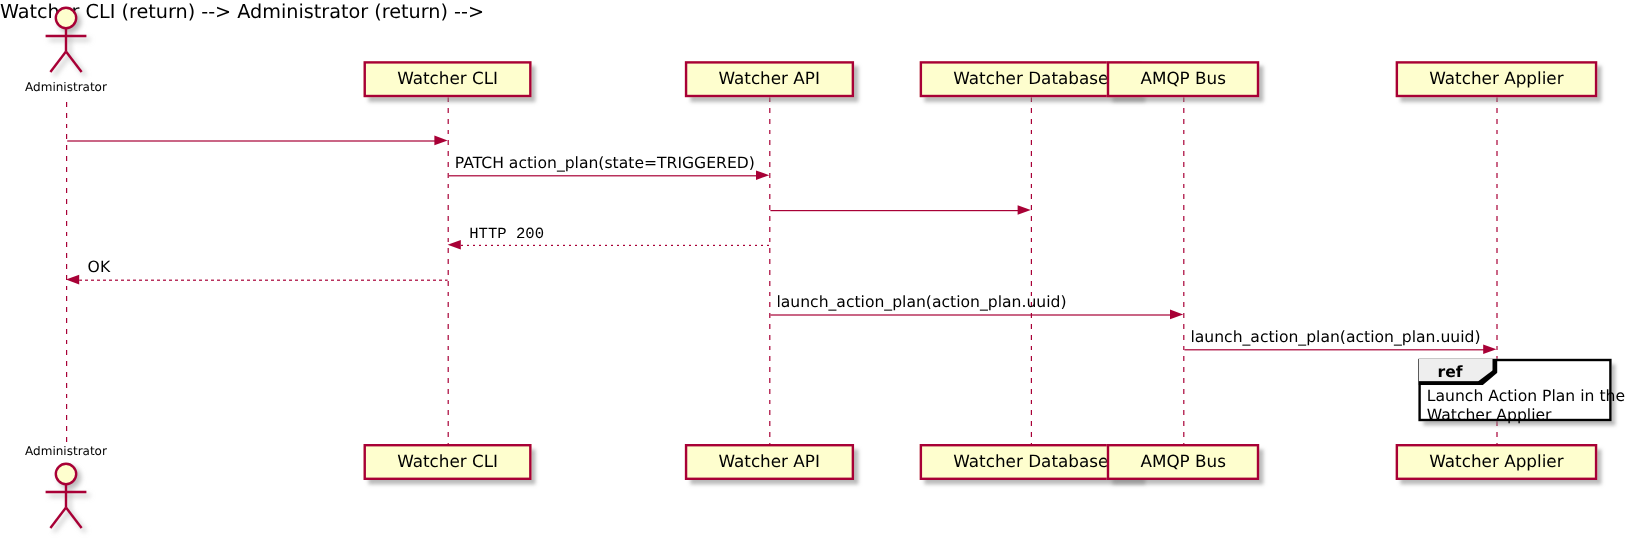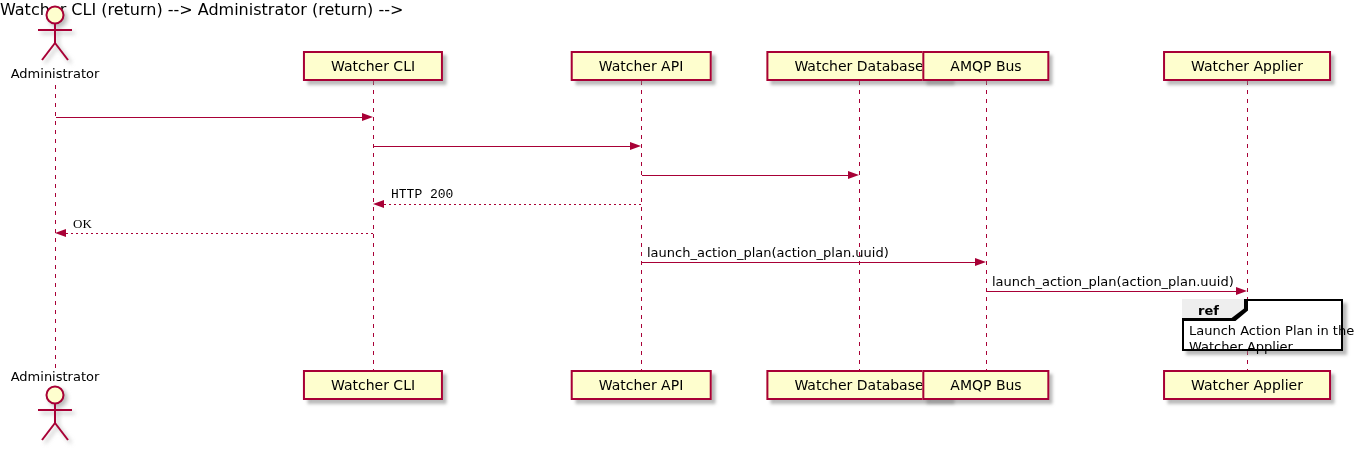--- a/index.html
+++ b/index.html
@@ -47,21 +47,21 @@
     background: repeating-linear-gradient(90deg, #A80036 0, #A80036 2px, transparent 2px, transparent 5px);
   }
   .arrow { position: absolute; width: 0; height: 0; z-index: 2; }
   .arrow.right { border-top: 4px solid transparent; border-bottom: 4px solid transparent; border-left: 11px solid #A80036; }
   .arrow.left  { border-top: 4px solid transparent; border-bottom: 4px solid transparent; border-right: 11px solid #A80036; }
   
   .actor-figure { position: absolute; z-index: 3; filter: drop-shadow(3px 3px 2px rgba(130,130,130,0.55)); }
   .actor-label {
     position: absolute;
     transform: translateX(-50%);
-    font-size: 13px;
+    font-size: 10px;
     line-height: 15px;
     white-space: nowrap;
     z-index: 3;
   }
   
   .ref-box {
     position: absolute;
     left: 1182px; top: 299px;
     width: 157px; height: 48px;
     background: #ffffff;
@@ -117,34 +117,35 @@
   <div class="pbox" style="left:641px;  top:51px;">Watcher API</div>
   <div class="pbox" style="left:859px;  top:51px;">Watcher Database</div>
   <div class="pbox" style="left:986px;  top:51px;">AMQP Bus</div>
   <div class="pbox" style="left:1247px; top:51px;">Watcher Applier</div>
 
   
   <div class="msg-line solid" style="left:56px; top:117px; width:307px;"></div>
   <div class="arrow right" style="left:362px; top:113px;"></div>
 
   
+  <div class="msg-label" style="left:379px; top:129px;">PATCH action_plan(state=TRIGGERED)</div>
   <div class="msg-line solid" style="left:374px; top:146px; width:258px;"></div>
   <div class="arrow right" style="left:630px; top:142px;"></div>
 
   
   <div class="msg-line solid" style="left:642px; top:175px; width:208px;"></div>
   <div class="arrow right" style="left:848px; top:171px;"></div>
 
    Watcher CLI (return) --&gt;
   <div class="msg-label" style="left:391px; top:187px;font-family:Liberation Mono, monospace;">HTTP 200</div>
   <div class="msg-line dashed" style="left:384px; top:204px; width:257px;"></div>
   <div class="arrow left" style="left:373px; top:200px;"></div>
 
    Administrator (return) --&gt;
-  <div class="msg-label" style="left:73px; top:216px;font-family:Liberation Serif, serif;">OK</div>
+  <div class="msg-label" style="left:73px; top:216px;">OK</div>
   <div class="msg-line dashed" style="left:66px; top:233px; width:307px;"></div>
   <div class="arrow left" style="left:55px; top:229px;"></div>
 
   
   <div class="msg-label" style="left:647px; top:245px;">launch_action_plan(action_plan.uuid)</div>
   <div class="msg-line solid" style="left:642px; top:262px; width:335px;"></div>
   <div class="arrow right" style="left:975px; top:258px;"></div>
 
   
   <div class="msg-label" style="left:992px; top:274px;">launch_action_plan(action_plan.uuid)</div>

